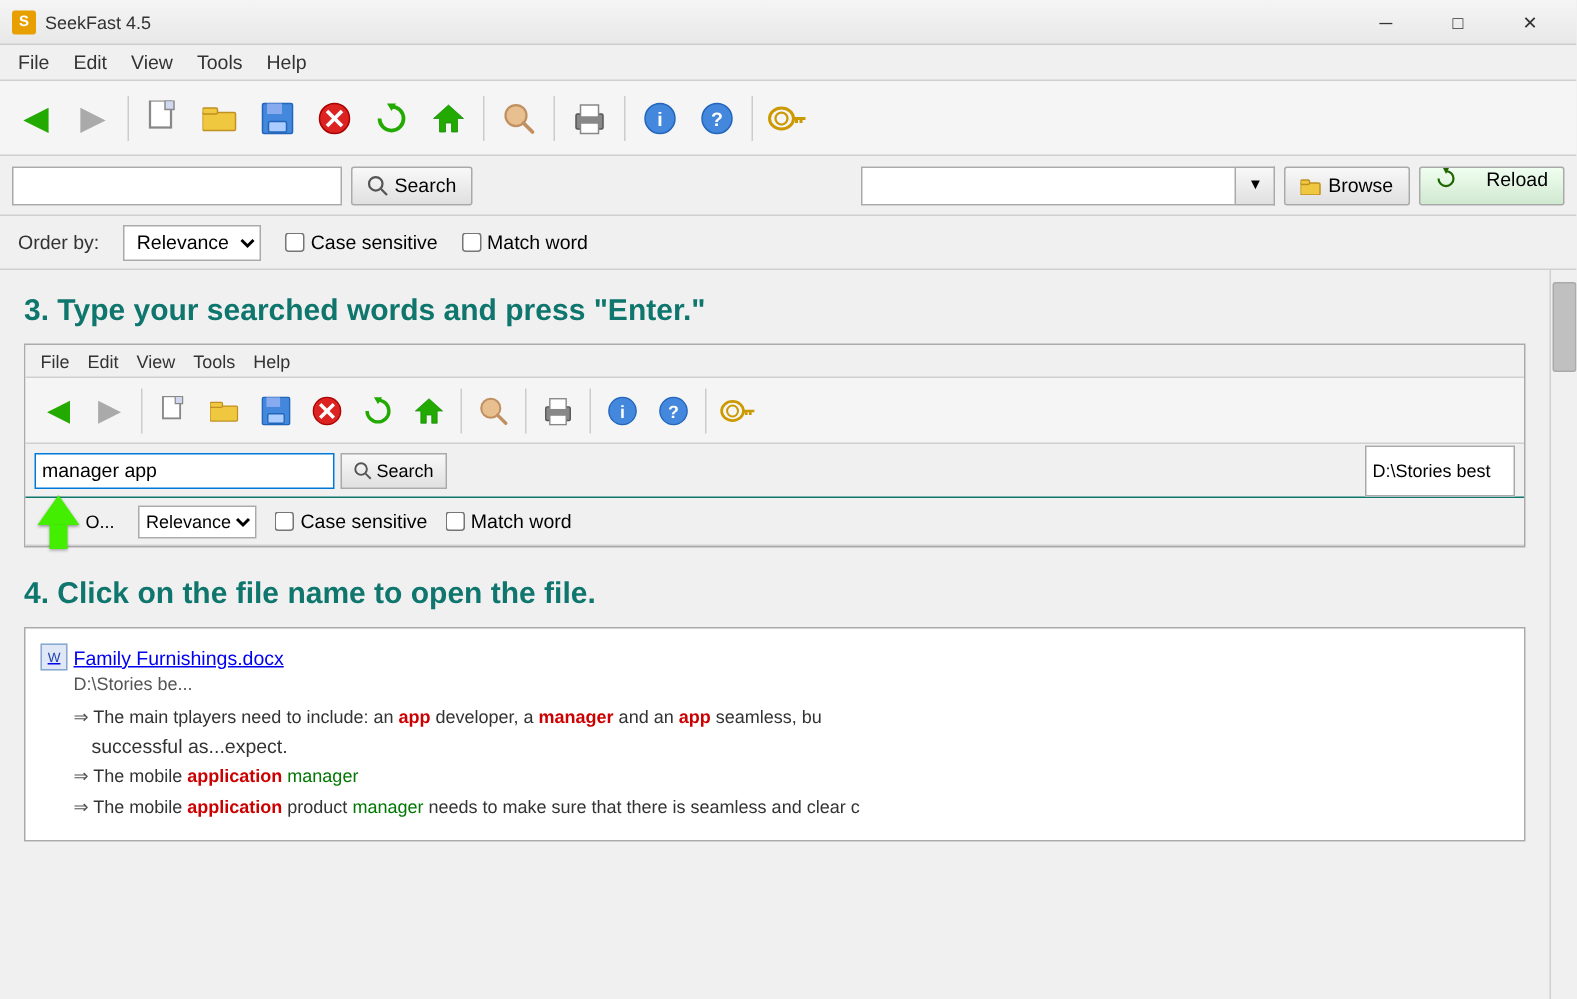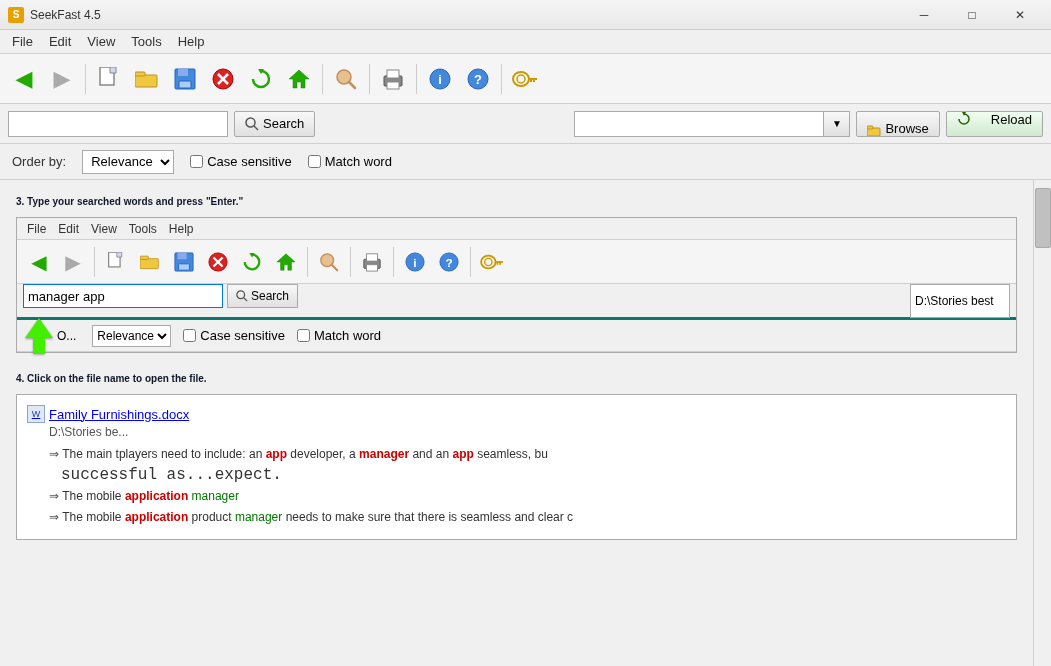--- a/index.html
+++ b/index.html
@@ -154,21 +154,21 @@
       font-size: 10px;
     }
     .browse-btn {
       height: 26px;
       padding: 0 10px;
       background: linear-gradient(to bottom, #f8f8f8, #e0e0e0);
       border: 1px solid #aaa;
       cursor: pointer;
       font-size: 13px;
       display: flex;
-      align-items: flex-end;
+      align-items: center;
       gap: 4px;
       border-radius: 2px;
     }
     .reload-btn {
       height: 26px;
       padding: 0 10px;
       background: linear-gradient(to bottom, #f0fff0, #d0e8d0);
       border: 1px solid #aaa;
       cursor: pointer;
       font-size: 13px;
@@ -227,23 +227,23 @@
       height: 60px;
       background: #c0c0c0;
       border: 1px solid #aaa;
       margin: 0 auto;
       border-radius: 2px;
       cursor: pointer;
     }
 
     
     .step-heading {
-      font-size: 10px;
+      font-size: 20px;
       font-weight: bold;
-      color: #0f172a;
+      color: #0f766e;
       margin-bottom: 10px;
     }
 
     
     .inner-window {
       border: 1px solid #aaa;
       background: #f5f5f5;
       margin-bottom: 20px;
     }
     .inner-menu-bar {
@@ -269,23 +269,24 @@
       display: flex;
       align-items: center;
       justify-content: center;
       cursor: pointer;
       border: 1px solid transparent;
       border-radius: 3px;
       font-size: 16px;
     }
     .inner-search-bar {
       background: #f0f0f0;
-      border-bottom: 3px solid #0f766e;
+      border-bottom: 1px solid #0f766e;
       height: 36px;
       display: flex;
+      align-items: center;
       padding: 0 6px;
       gap: 4px;
     }
     .inner-search-input {
       width: 200px;
       height: 24px;
       border: 1px solid #0078d7;
       background: white;
       padding: 0 4px;
       font-size: 13px;
@@ -660,21 +661,21 @@
     <div class="results-window">
       <div class="file-link">
         <div class="file-icon">W</div>
         <span>Family Furnishings.docx</span>
       </div>
       <div class="file-path">D:\Stories be...</div>
 
       <div class="result-line">
         <span>The main t</span><span>players need to include: an </span><span class="highlight-red">app</span><span> developer, a </span><span class="highlight-red">manager</span><span> and an </span><span class="highlight-red">app</span><span> seamless, bu</span>
       </div>
-      <div style="font-size:16px; color:#333; margin-left:22px; margin-bottom:3px; padding-left:12px;font-family:Liberation Mono, monospace;">
+      <div style="font-size:13px; color:#333; margin-left:22px; margin-bottom:3px; padding-left:12px;">
         successful as<span>...expect.</span>
       </div>
 
       <div class="result-line">
         <span>The mobile </span><span class="highlight-red">application</span><span> </span><span class="highlight-green">manager</span>
       </div>
 
       <div class="result-line">
         <span>The mobile </span><span class="highlight-red">application</span><span> product </span><span class="highlight-green">manager</span><span> needs to make sure that there is seamless and clear c</span>
       </div>

